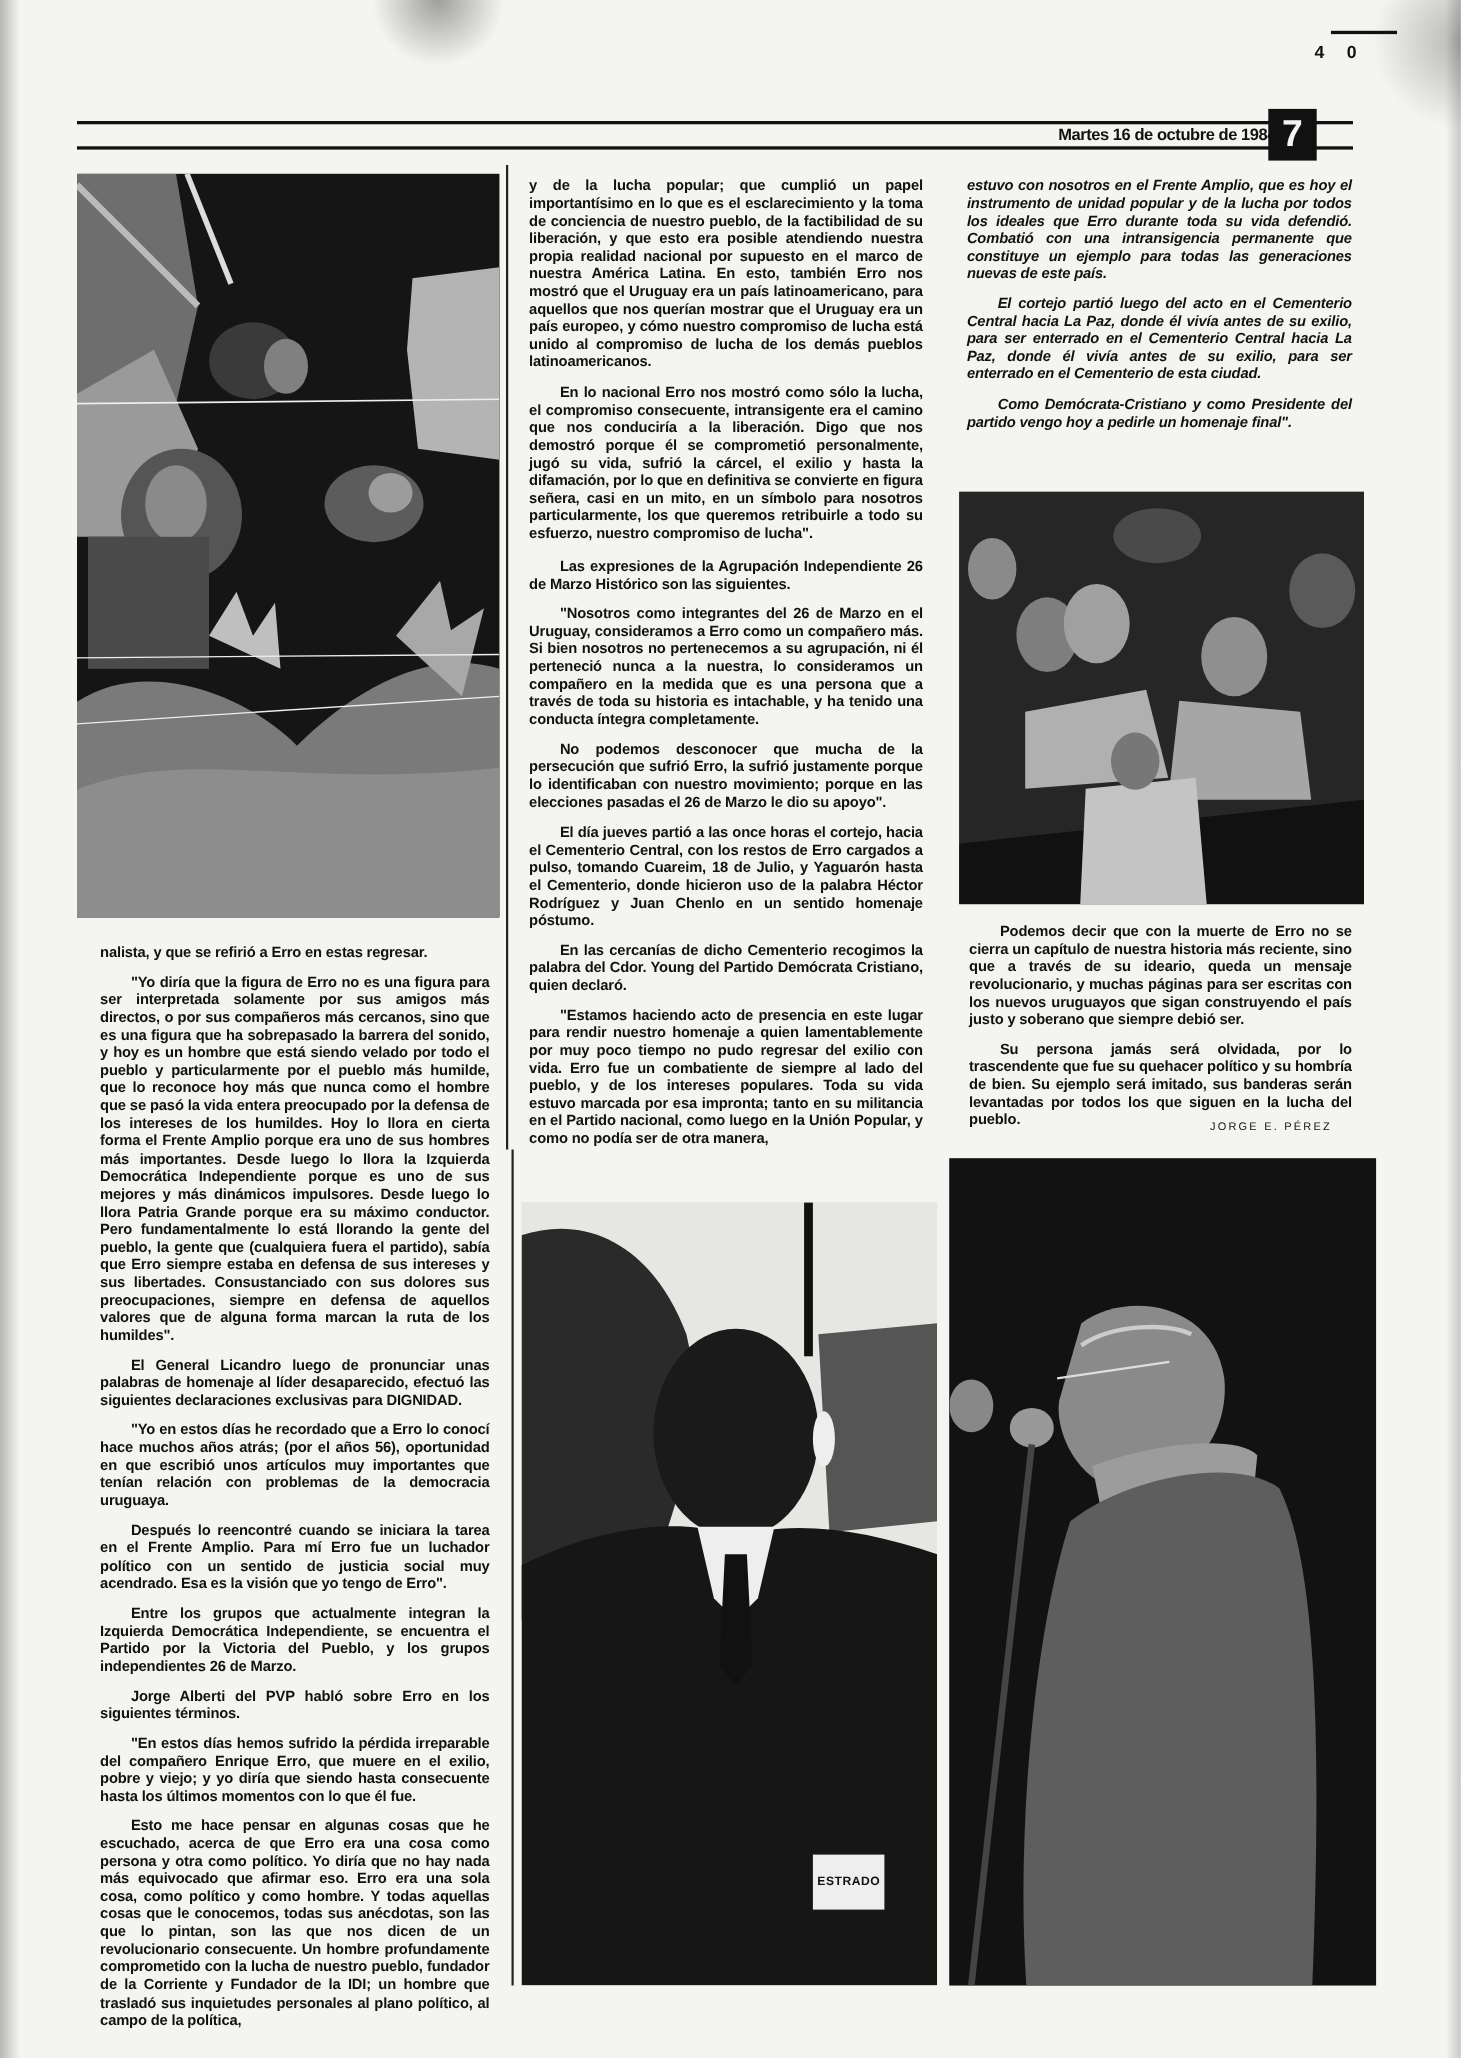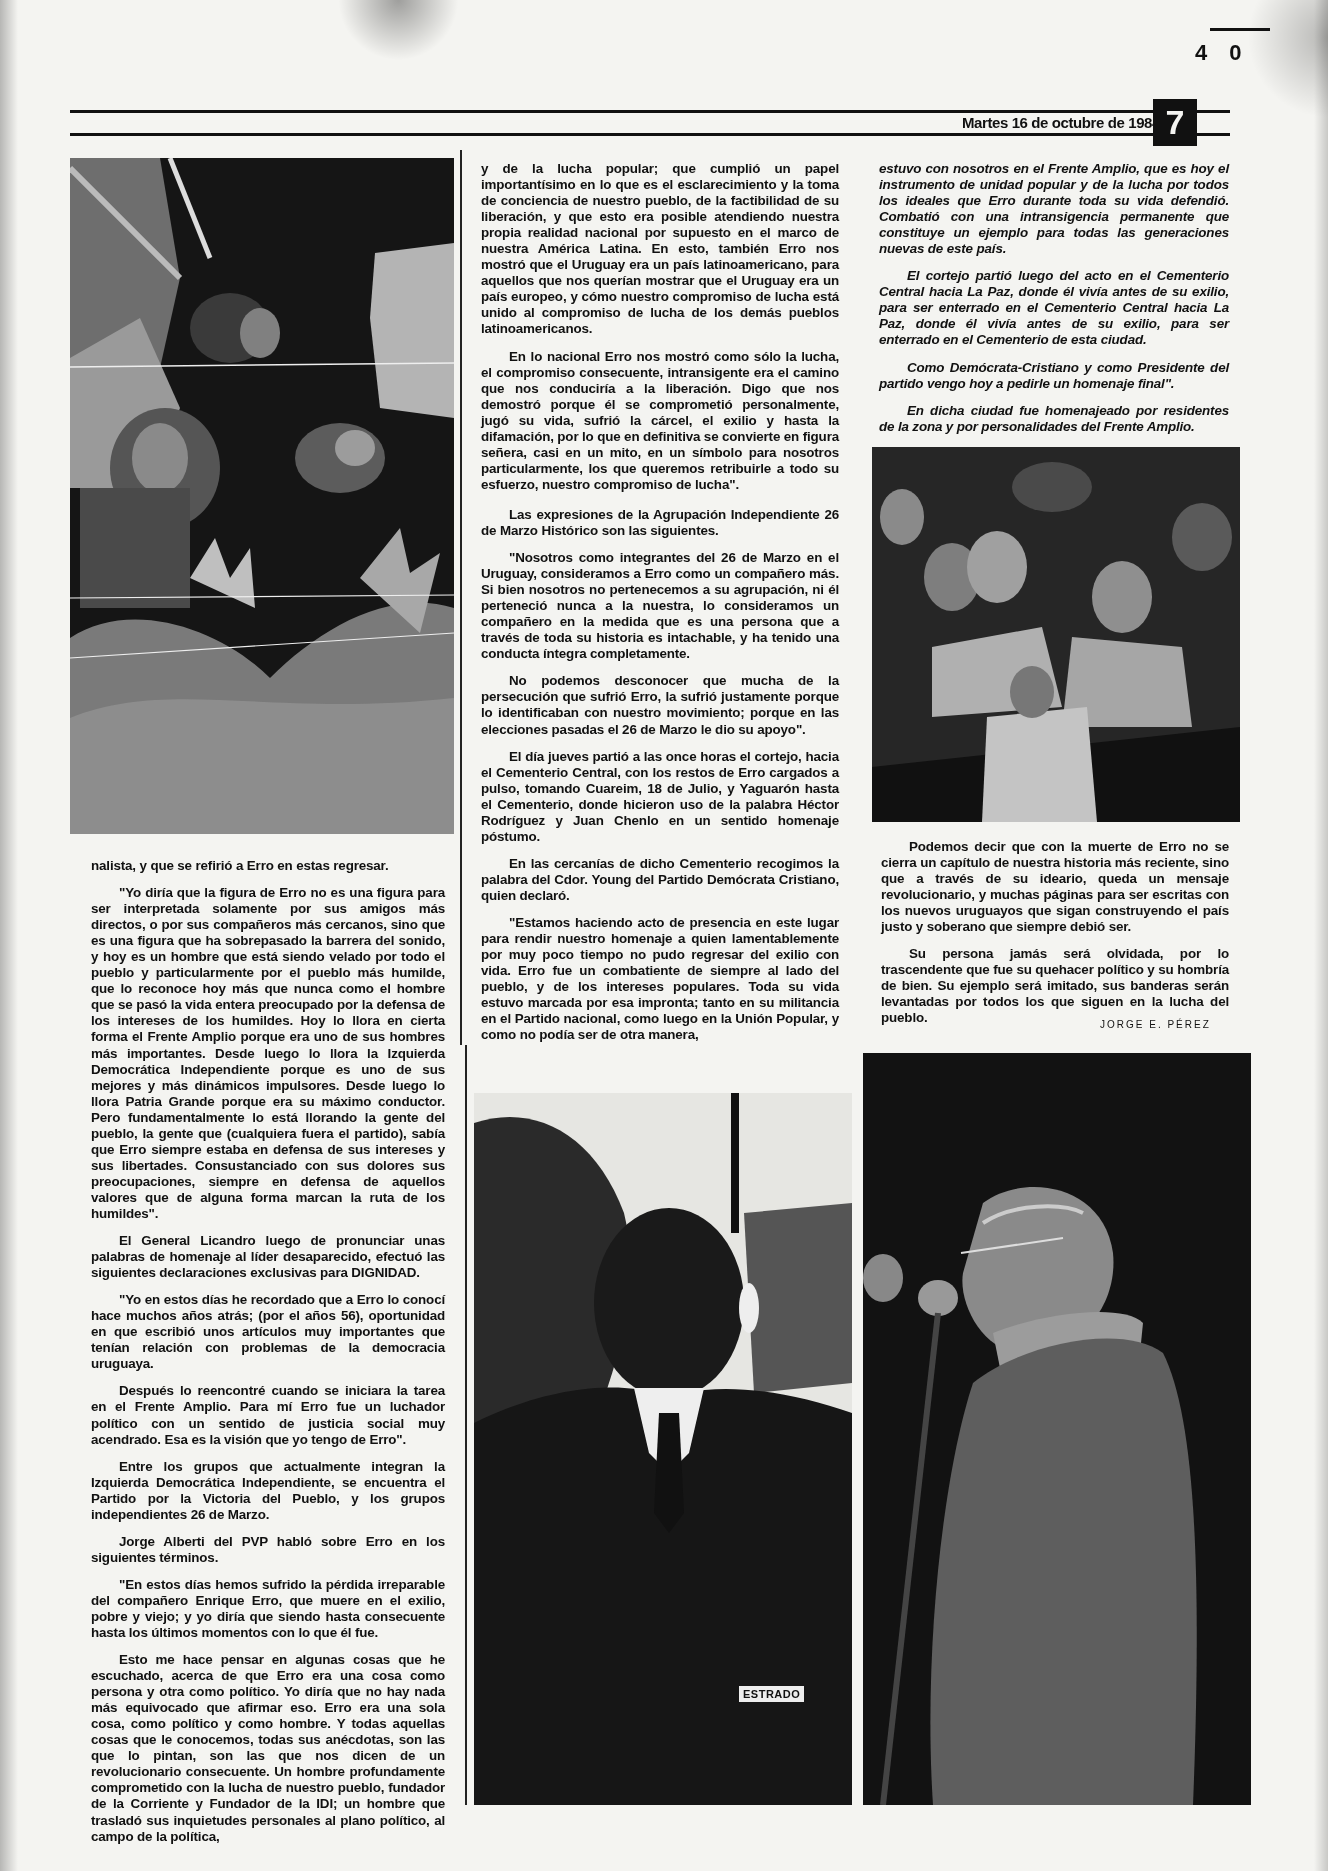--- a/index.html
+++ b/index.html
@@ -12,21 +12,21 @@
   .noise {
     position: absolute; inset: 0;
     background:
       radial-gradient(circle at 30% 0%, rgba(0,0,0,0.35) 0, rgba(0,0,0,0) 60px),
       radial-gradient(circle at 100% 2%, rgba(0,0,0,0.25) 0, rgba(0,0,0,0) 80px),
       linear-gradient(90deg, rgba(0,0,0,0.25) 0, rgba(0,0,0,0) 18px),
       linear-gradient(270deg, rgba(0,0,0,0.18) 0, rgba(0,0,0,0) 14px);
     pointer-events: none;
   }
   .corner-mark {
-    position: absolute; left: 1195px; top: 40px; font-size: 22px; font-weight: bold; letter-spacing: 8px;
+    position: absolute; left: 1195px; top: 40px; font-size: 16px; font-weight: bold; letter-spacing: 8px;
   }
   .top-dash { position: absolute; left: 1210px; top: 28px; width: 60px; height: 3px; background: #111; }
   .rule { position: absolute; left: 70px; width: 1160px; height: 3px; background: #111; }
   .rule.r1 { top: 110px; }
   .rule.r2 { top: 133px; }
   .dateline {
     position: absolute; left: 70px; width: 1090px; top: 114px; text-align: right;
     font-weight: bold; font-size: 15px; letter-spacing: -0.4px;
   }
   .page-num {
@@ -45,21 +45,21 @@
     text-align: justify; letter-spacing: -0.15px;
   }
   .text-col p { margin: 11px; text-indent: 0; }
   .text-col p.ind { text-indent: 28px; }
   .text-col .b { font-weight: 900; }
   .byline {
     position: absolute; left: 1100px; top: 1019px; font-weight: normal; font-size: 10px; letter-spacing: 2px;
   }
   .label-estrado {
     position: absolute; background: #eee; color: #111; font-weight: bold; font-size: 11px;
-    padding: 2px 4px; letter-spacing: 0.5px; font-family: "Liberation Sans Narrow", "Liberation Sans", sans-serif;
+    padding: 19px 4px; letter-spacing: 0.5px; font-family: "Liberation Sans Narrow", "Liberation Sans", sans-serif;
   }
 </style>
 </head>
 <body>
 
 <div class="noise"></div>
 
 <div class="top-dash"></div>
 <div class="corner-mark">4 0</div>
 
@@ -104,21 +104,20 @@
   <p class="ind">No podemos desconocer que mucha de la persecución que sufrió Erro, la sufrió justamente porque lo identificaban con nuestro movimiento; porque en las elecciones pasadas el 26 de Marzo le dio su apoyo".</p>
   <p class="ind">El día jueves partió a las once horas el cortejo, hacia el Cementerio Central, con los restos de Erro cargados a pulso, tomando Cuareim, 18 de Julio, y Yaguarón hasta el Cementerio, donde hicieron uso de la palabra Héctor Rodríguez y Juan Chenlo en un sentido homenaje póstumo.</p>
   <p class="ind">En las cercanías de dicho Cementerio recogimos la palabra del Cdor. Young del Partido Demócrata Cristiano, quien declaró.</p>
   <p class="ind b">"Estamos haciendo acto de presencia en este lugar para rendir nuestro homenaje a quien lamentablemente por muy poco tiempo no pudo regresar del exilio con vida. Erro fue un combatiente de siempre al lado del pueblo, y de los intereses populares. Toda su vida estuvo marcada por esa impronta; tanto en su militancia en el Partido nacional, como luego en la Unión Popular, y como no podía ser de otra manera,</p>
 </div>
 
 <div class="text-col" style="left:868px; top:150px; width:372px;font-style:italic;">
   <p class="b">estuvo con nosotros en el Frente Amplio, que es hoy el instrumento de unidad popular y de la lucha por todos los ideales que Erro durante toda su vida defendió. Combatió con una intransigencia permanente que constituye un ejemplo para todas las generaciones nuevas de este país.</p>
   <p class="ind">El cortejo partió luego del acto en el Cementerio Central hacia La Paz, donde él vivía antes de su exilio, para ser enterrado en el Cementerio Central hacia La Paz, donde él vivía antes de su exilio, para ser enterrado en el Cementerio de esta ciudad.</p>
   <p class="ind b">Como Demócrata-Cristiano y como Presidente del partido vengo hoy a pedirle un homenaje final".</p>
-  <p class="ind">En dicha ciudad fue homenajeado por residentes de la zona y por personalidades del Frente Amplio.</p>
 </div>
 
 <div class="photo" style="left:872px; top:447px; width:368px; height:375px;">
   <svg class="ph-inner" viewBox="0 0 368 375" preserveAspectRatio="none">
     <rect width="368" height="375" fill="#262626"></rect>
     <ellipse cx="30" cy="70" rx="22" ry="28" fill="#8a8a8a"></ellipse>
     <ellipse cx="80" cy="130" rx="28" ry="34" fill="#7e7e7e"></ellipse>
     <ellipse cx="125" cy="120" rx="30" ry="36" fill="#a0a0a0"></ellipse>
     <ellipse cx="250" cy="150" rx="30" ry="36" fill="#8f8f8f"></ellipse>
     <ellipse cx="330" cy="90" rx="30" ry="34" fill="#5a5a5a"></ellipse>

